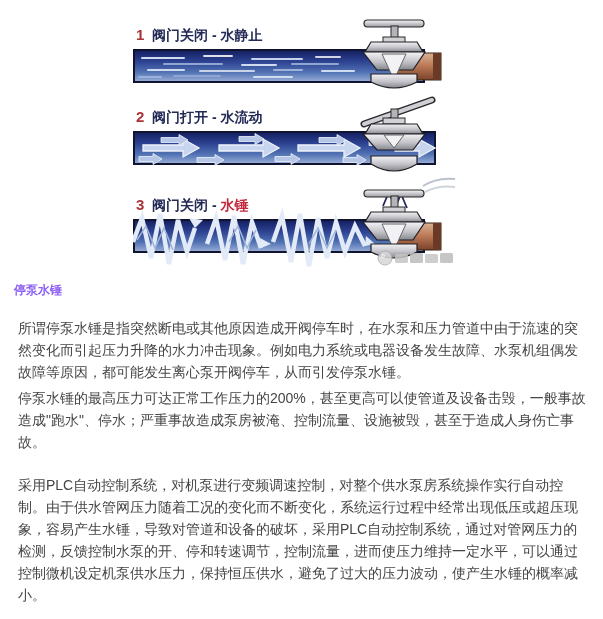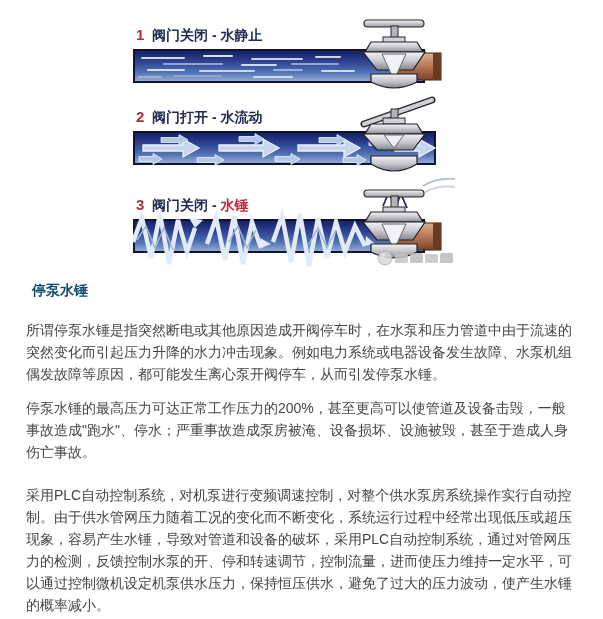--- a/index.html
+++ b/index.html
@@ -1,22 +1,22 @@
 <!DOCTYPE html>
 <html><head>
 <meta charset="utf-8">
 <style>
   html,body{margin:0;padding:0;background:#fff;}
   body{width:603px;font-family:"Liberation Sans","DejaVu Sans",sans-serif;}
   .page{position:relative;width:603px;height:619px;background:#fff;overflow:hidden;}
   figure.diagram{margin:12px 0 0 133px;padding:0;width:330px;height:258px;}
   .article{padding:0 12px 0 14px;color:#454545;font-size:14px;line-height:22px;}
-  .article p{margin:12px;}
+  .article p{margin:4px;}
   h3.head{font-family:"Liberation Sans","DejaVu Sans",sans-serif;font-weight:bold;
-          font-size:14px;color:#0c4a6e;line-height:22px;margin:18px;}
+          font-size:12px;color:#8b5cf6;line-height:22px;margin:0;}
   h3.head1{margin-top:9px;}
   .block1{margin-top:16px;}
   h3.head2{margin-top:17px;}
   .block2{margin-top:21px;}
   
   .lbl{font-family:"Liberation Sans","DejaVu Sans",sans-serif;font-weight:bold;
        font-size:14px;fill:#232a55;}
   .num{font-size:15px;fill:#a93438;}
   .hl{fill:#c2273c;}
 </style>
@@ -150,20 +150,20 @@
           <rect x="307" y="241" width="13" height="10" rx="1.5" fill="#bdbdbd"></rect>
         </g>
       </g>
     </svg>
   </figure>
 
   <div class="article">
     <h3 class="head head1">停泵水锤</h3>
     <div class="block1">
       <p>所谓停泵水锤是指突然断电或其他原因造成开阀停车时，在水泵和压力管道中由于流速的突然变化而引起压力升降的水力冲击现象。例如电力系统或电器设备发生故障、水泵机组偶发故障等原因，都可能发生离心泵开阀停车，从而引发停泵水锤。</p>
-      <p>停泵水锤的最高压力可达正常工作压力的200%，甚至更高可以使管道及设备击毁，一般事故造成"跑水"、停水；严重事故造成泵房被淹、设备损坏、设施被毁，甚至于造成人身伤亡事故。</p>
+      <p>停泵水锤的最高压力可达正常工作压力的200%，甚至更高可以使管道及设备击毁，一般事故造成"跑水"、停水；严重事故造成泵房被淹、控制流量、设施被毁，甚至于造成人身伤亡事故。</p>
     </div>
     <div class="block2">
       <p>采用PLC自动控制系统，对机泵进行变频调速控制，对整个供水泵房系统操作实行自动控制。由于供水管网压力随着工况的变化而不断变化，系统运行过程中经常出现低压或超压现象，容易产生水锤，导致对管道和设备的破坏，采用PLC自动控制系统，通过对管网压力的检测，反馈控制水泵的开、停和转速调节，控制流量，进而使压力维持一定水平，可以通过控制微机设定机泵供水压力，保持恒压供水，避免了过大的压力波动，使产生水锤的概率减小。</p>
     </div>
   </div>
 
 </div>
 
 </body></html>

